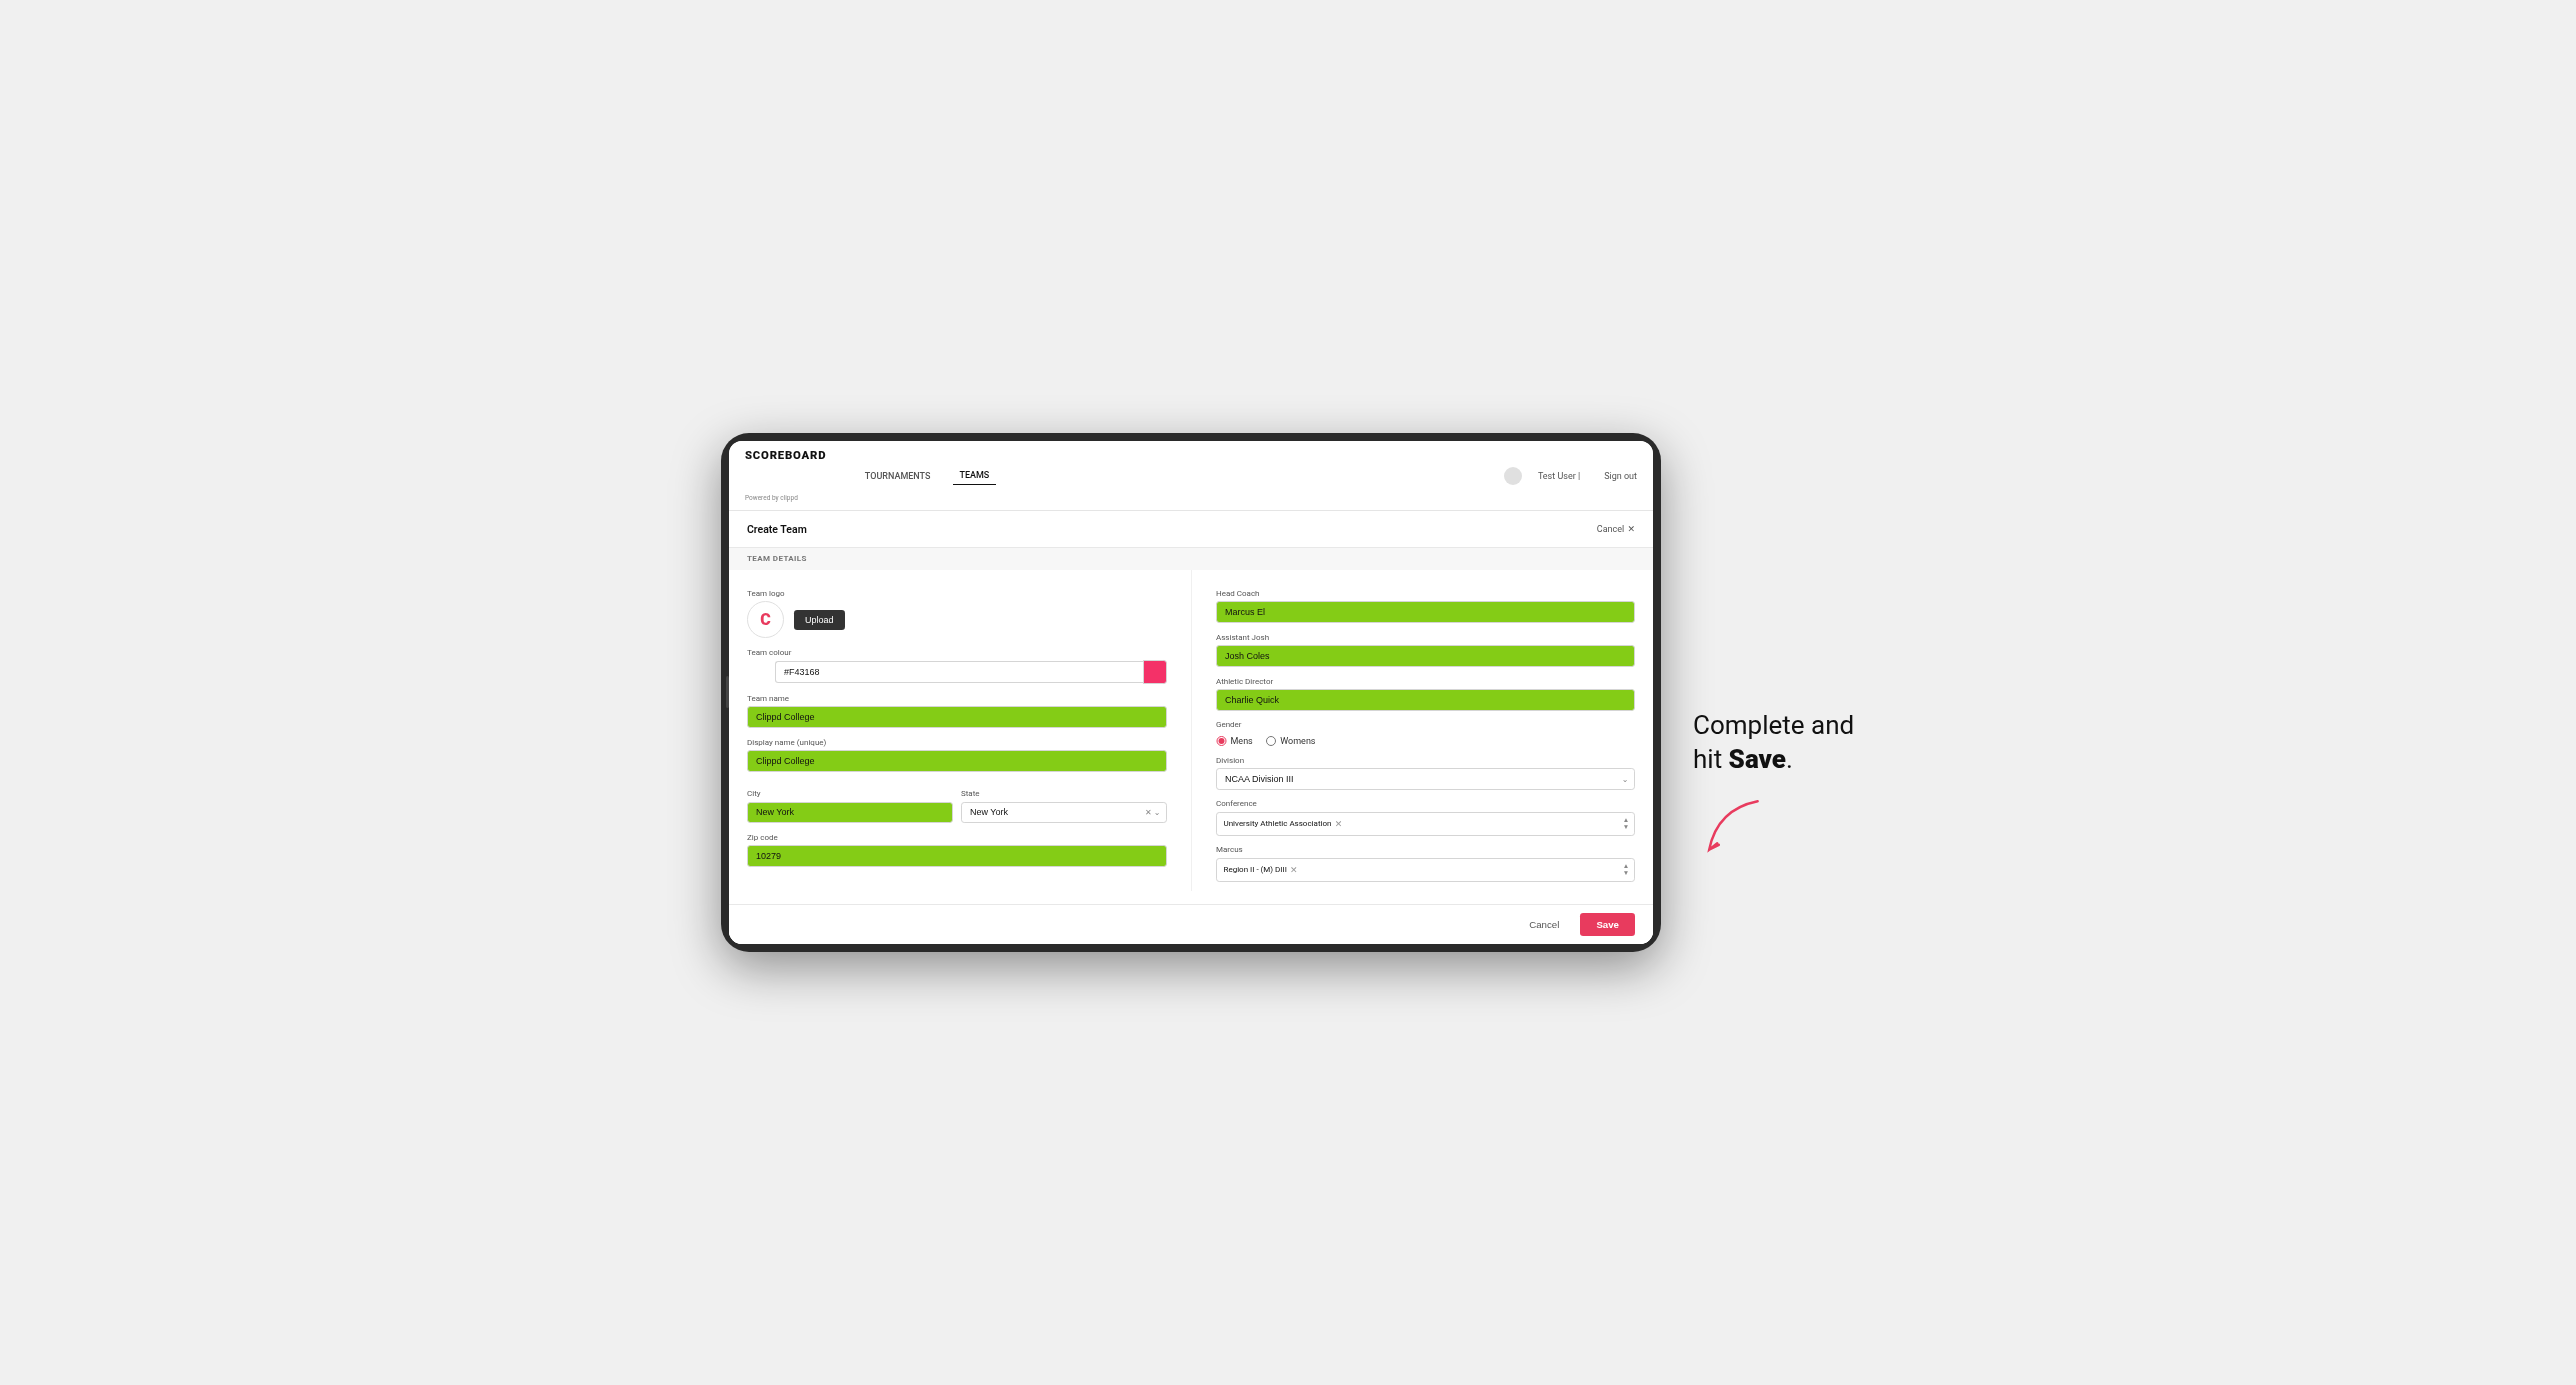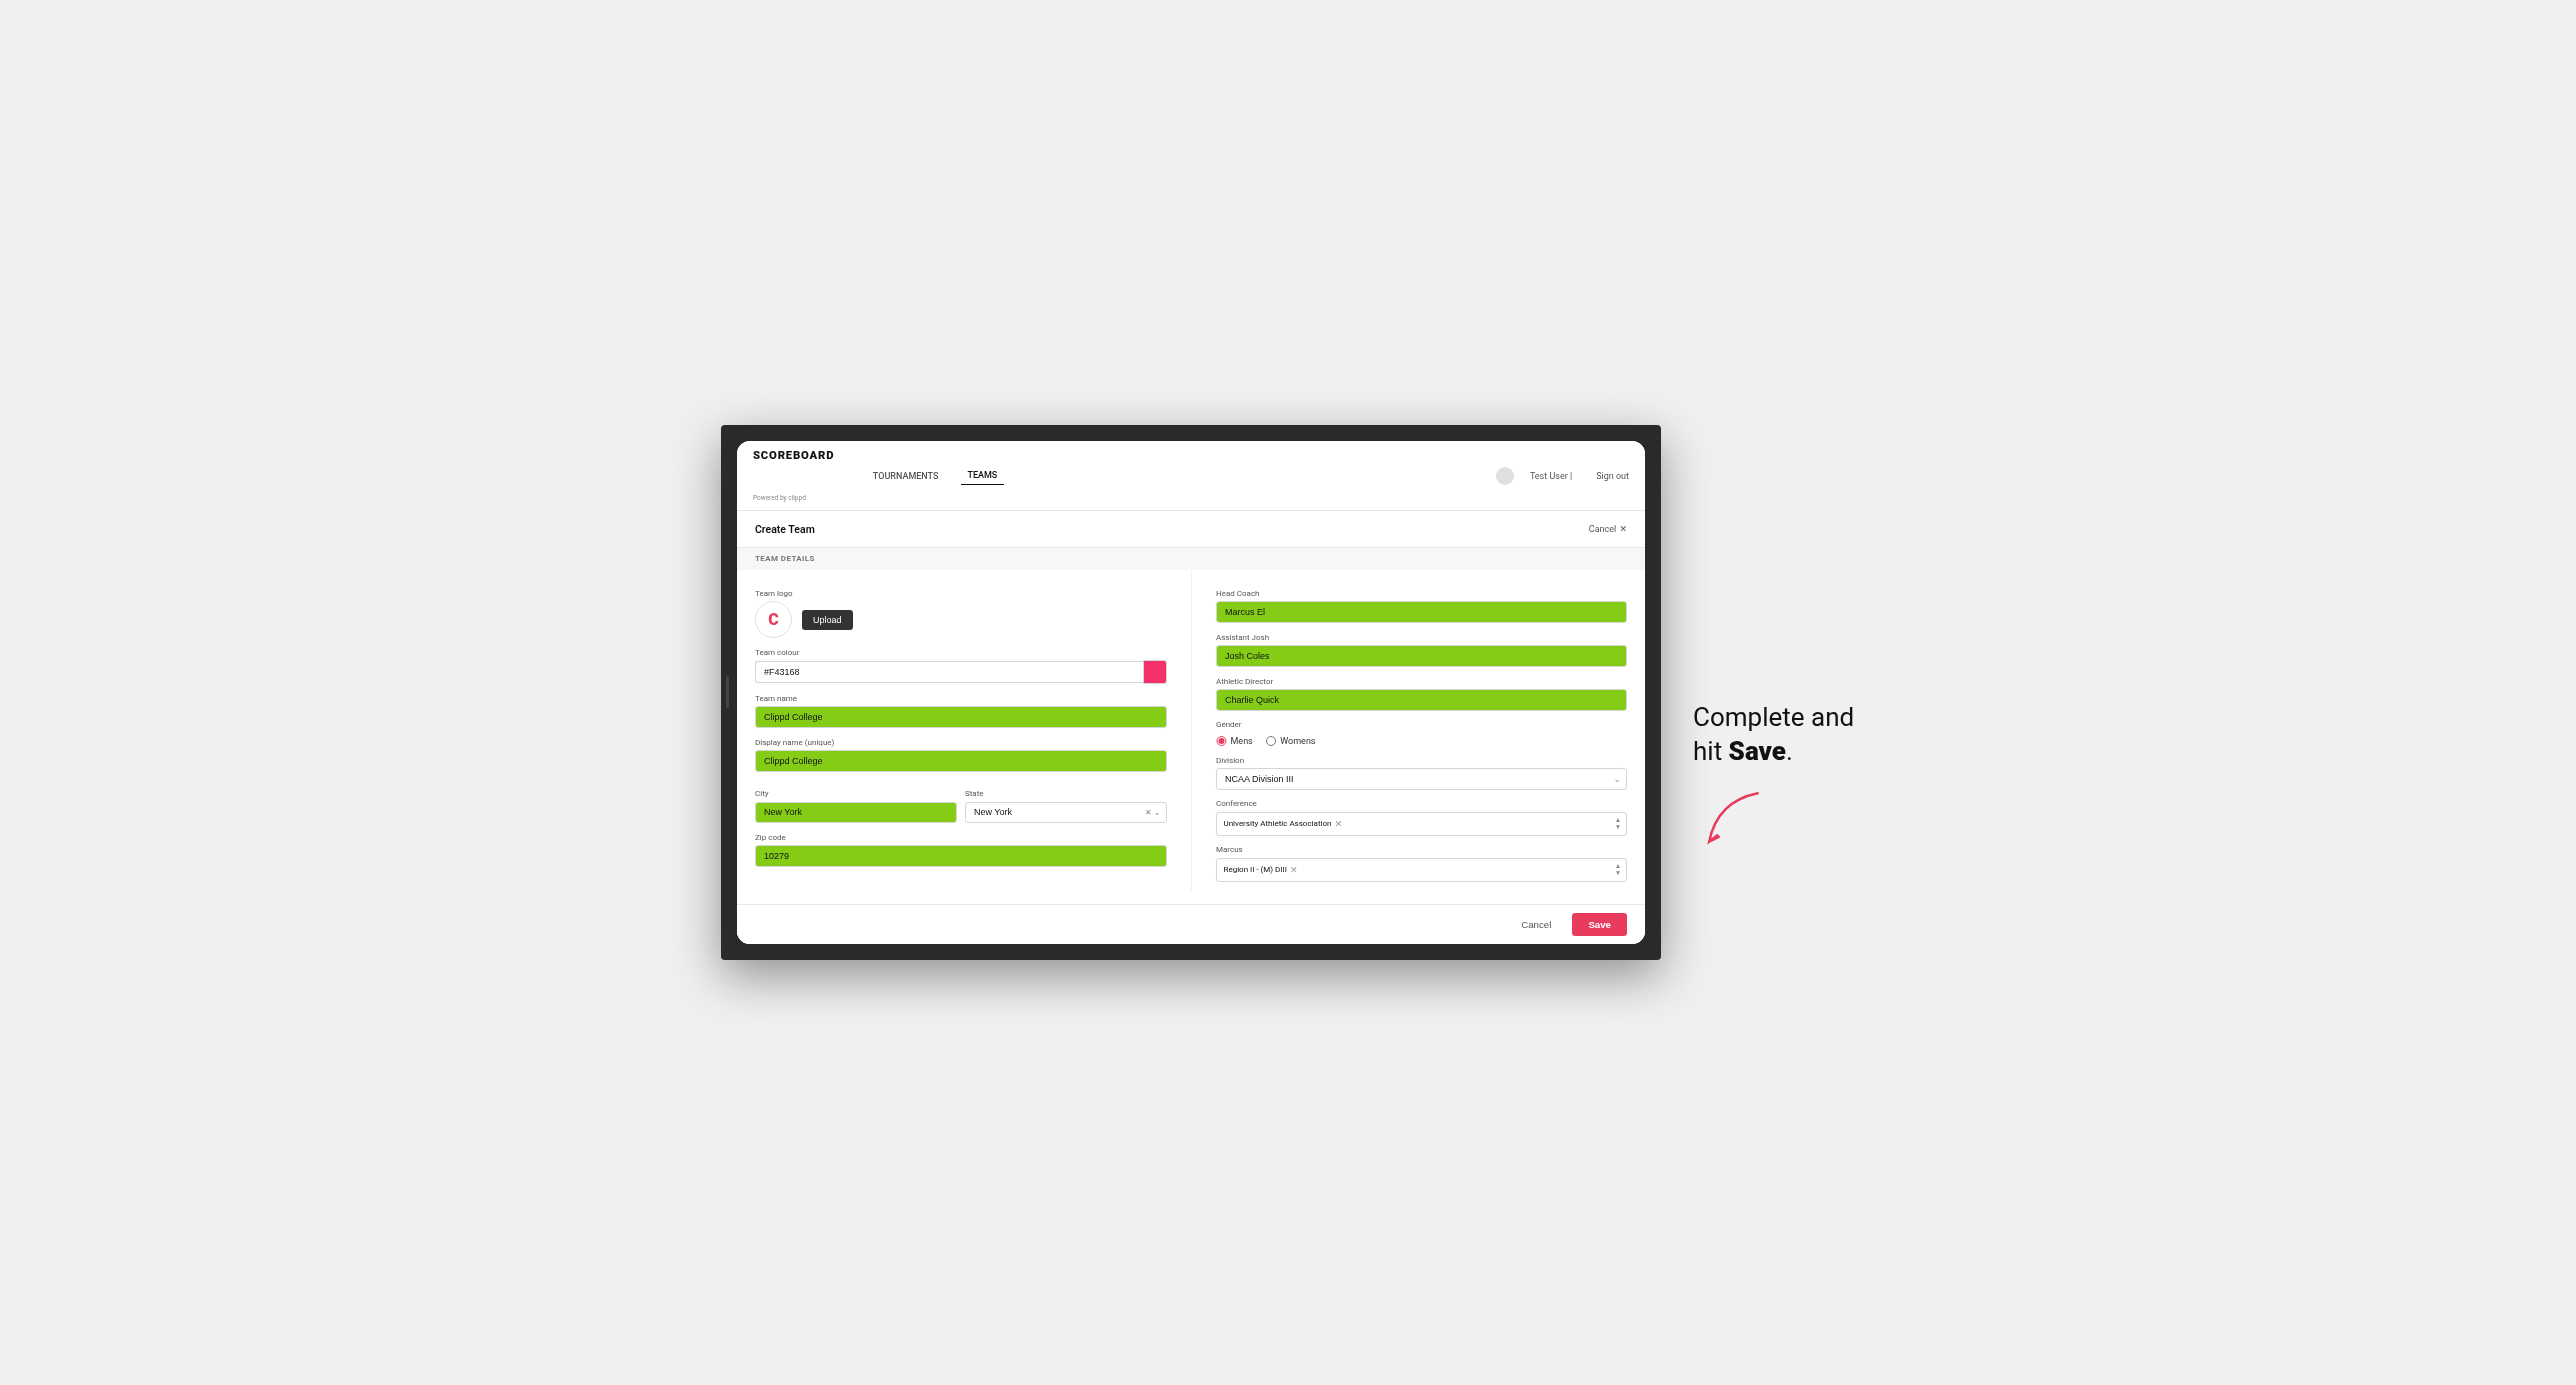--- a/index.html
+++ b/index.html
@@ -39,22 +39,22 @@
     }
 
     .annotation-right strong {
       font-weight: 900;
     }
 
     
     .tablet-frame {
       flex: 1;
       background: #2a2a2a;
-      border-radius: 4px;
-      padding: 16px;
+      border-radius: 28px;
+      padding: 8px;
       box-shadow: 0 16px 49px rgba(0,0,0,0.4);
       position: relative;
     }
 
     .tablet-screen {
       background: #fff;
       border-radius: 13px;
       overflow: hidden;
       position: relative;
     }
@@ -250,20 +250,21 @@
     .color-text-input {
       flex: 1;
       padding: 4.9px 8px;
       border: 0.8px solid #d5d5d5;
       border-right: none;
       border-radius: 3.2px 0 0 3.2px;
       font-size: 9px;
       color: #111;
       background: #fff;
       outline: none;
+      margin-left: 28px;
     }
 
     .color-swatch {
       width: 24px;
       height: 24px;
       border: 0.8px solid #d5d5d5;
       border-radius: 0 3.2px 3.2px 0;
       cursor: pointer;
     }
 

